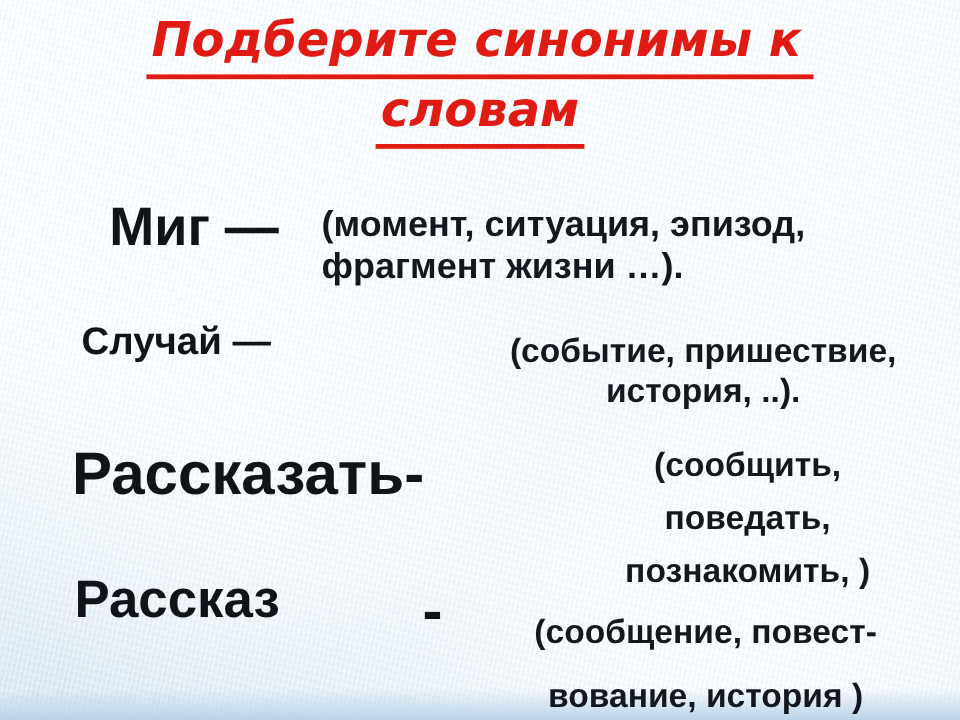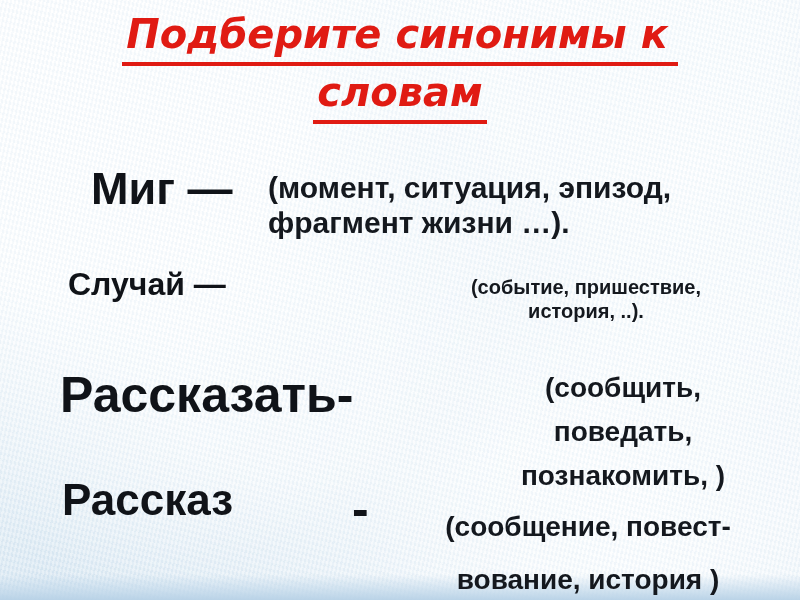--- a/index.html
+++ b/index.html
@@ -138,21 +138,21 @@
     position: absolute;
     left: 68px;
     top: 20px;
     font-size: 32px;
   }
   .row-2 .gloss {
     position: absolute;
     left: 372px;
     top: 10px;
     width: 428px;
-    font-size: 20px;
+    font-size: 28px;
     text-align: center;
   }
 
   
   .row-3 { top: 348px; left: 0; width: 800px; }
   .row-3 .headword {
     position: absolute;
     left: 60px;
     top: 22px;
     font-size: 50px;

